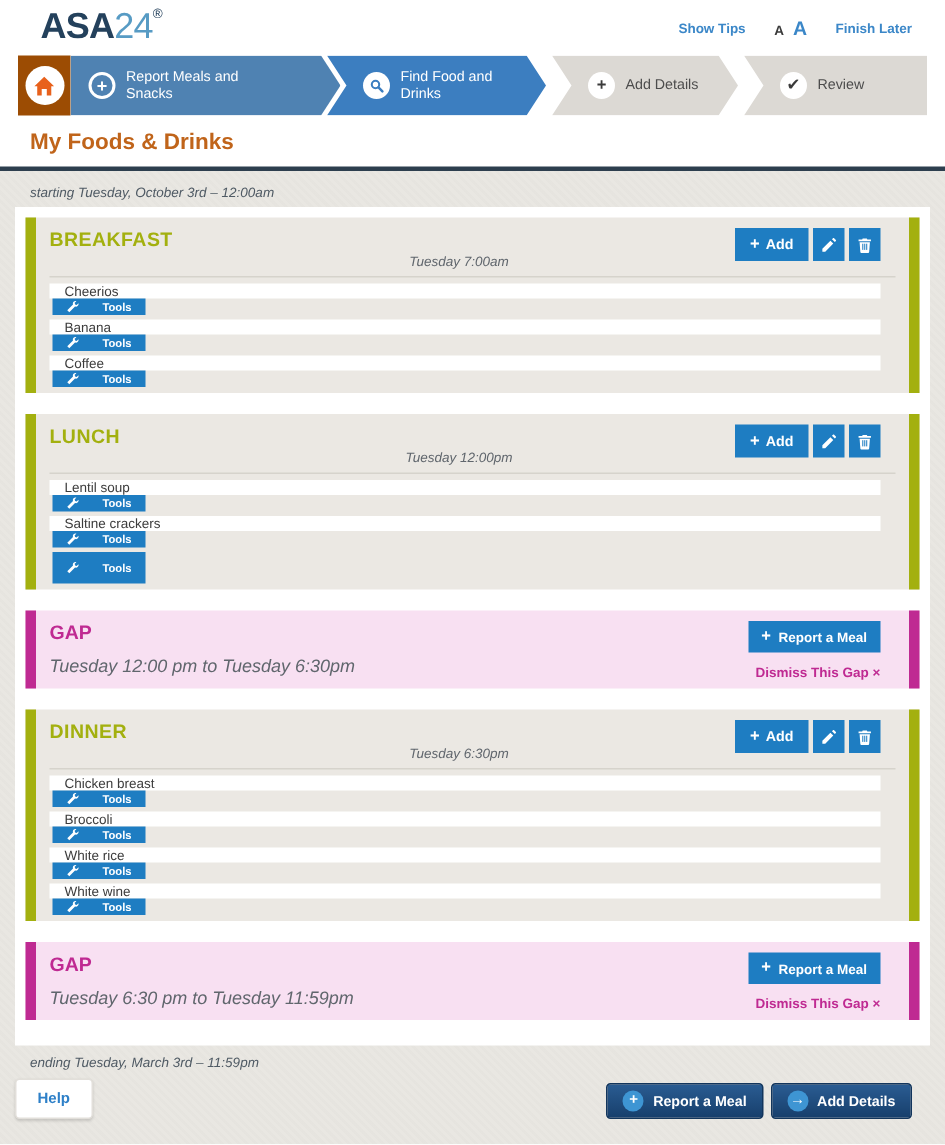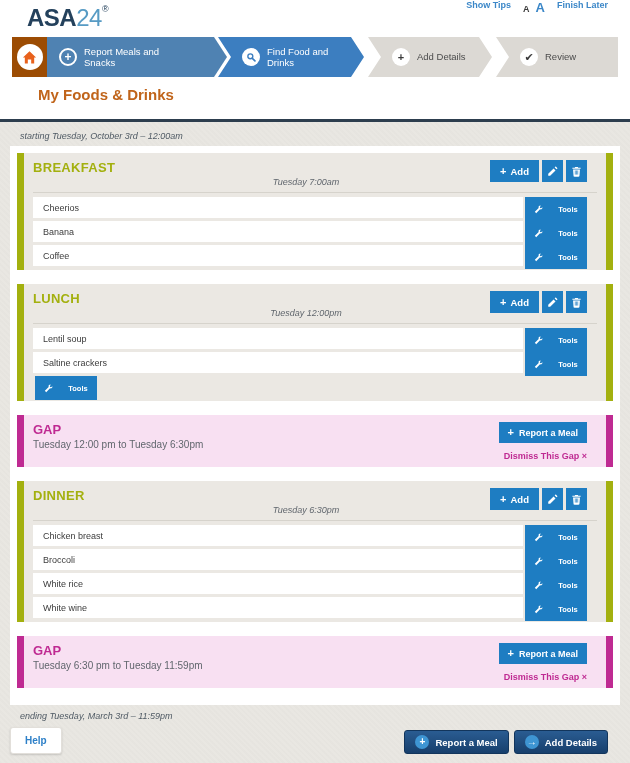--- a/index.html
+++ b/index.html
@@ -12,21 +12,21 @@
   *{margin:0;padding:0;box-sizing:border-box;font-family:"Liberation Sans","DejaVu Sans",sans-serif;}
   body{width:630px;height:763px;overflow:hidden;background:#fff;}
   .page{width:630px;height:763px;display:flex;flex-direction:column;overflow:hidden;background:#fff;}
 
   
   .top-header{height:37px;background:#fff;position:relative;flex:none;}
   .logo{position:absolute;left:27px;top:4px;font-size:24px;letter-spacing:-.5px;}
   .logo .p1{color:var(--logo-navy);font-weight:600;}
   .logo .p2{color:var(--logo-blue);font-weight:400;}
   .logo .mark{color:var(--logo-navy);font-size:9px;vertical-align:text-top;}
-  .header-links{position:absolute;right:22px;top:0;height:37px;display:flex;gap:12px;}
+  .header-links{position:absolute;right:22px;top:0;height:37px;display:flex;align-items:center;gap:19px;}
   .hlink{color:var(--link-blue);font-size:9px;font-weight:bold;cursor:pointer;text-decoration:none;}
   .font-sizer{display:flex;align-items:baseline;gap:6px;}
   .a-small{font-size:9px;font-weight:bold;color:#3a3a3a;cursor:pointer;}
   .a-large{font-size:13px;font-weight:bold;color:var(--link-blue);cursor:pointer;}
 
   
   .wizard-wrap{height:41px;background:#fff;flex:none;}
   .wizard{position:relative;margin-left:12px;width:606px;height:40px;background:#fff;}
   .home-box{position:absolute;left:0;top:0;width:35px;height:40px;background:var(--home-box-orange);
     display:flex;align-items:center;justify-content:center;cursor:pointer;}
@@ -41,21 +41,21 @@
   .step-3{left:484px;width:122px;background:var(--step-gray);padding-left:24px;
     clip-path:polygon(0 0,100% 0,100% 100%,0 100%,13px 50%);}
   .step-ic{width:18px;height:18px;border-radius:50%;flex:none;display:flex;align-items:center;justify-content:center;}
   .ic-ring{border:2px solid #fff;color:#fff;font-size:12px;font-weight:bold;line-height:1;}
   .ic-disc{background:#fff;color:#3a3a3a;font-size:11px;font-weight:bold;line-height:1;}
   .step-label{font-size:9.5px;line-height:1.2;max-width:84px;}
   .step-0 .step-label,.step-1 .step-label{color:#fff;}
   .step-2 .step-label,.step-3 .step-label{color:#4c4c4c;}
 
   
-  .title-bar{height:41px;background:#fff;flex:none;padding-left:18px;}
+  .title-bar{height:33px;background:#fff;flex:none;}
   .page-title{font-size:15px;font-weight:600;color:var(--title-orange);padding:8px 0 0 20px;}
   .navy-line{height:3px;background:var(--navy-divider);flex:none;}
 
   
   .content{flex:1;background:var(--content-bg);
     background-image:repeating-linear-gradient(45deg,rgba(0,0,0,.01) 0 2px,transparent 2px 4px);}
   .timeline{font-size:9px;font-style:italic;color:#4f5a64;margin-left:20px;}
   .timeline-start{padding-top:9px;margin-bottom:5px;}
   .timeline-end{margin-top:6px;margin-bottom:6px;}
   .wrapper{margin:0 10px;background:#fff;padding:7px 7px 17px 7px;}
@@ -67,30 +67,30 @@
   .panel-head{position:relative;padding:7px 27px 5px 9px;}
   .panel-title{font-size:13px;font-weight:bold;color:var(--olive);letter-spacing:.3px;line-height:15px;}
   .panel-time{font-size:9px;font-style:italic;color:#60666d;margin-top:2px;line-height:10px;text-align:center;}
   .head-buttons{position:absolute;top:7px;right:19px;display:flex;gap:3px;}
   .btn-blue{background:var(--accent-blue);color:#fff;border:none;display:flex;align-items:center;justify-content:center;cursor:pointer;}
   .btn-add{width:49px;height:22px;gap:4px;font-size:9.5px;font-weight:bold;}
   .btn-plus{font-size:11px;font-weight:bold;line-height:1;}
   .btn-icon{width:21px;height:22px;}
   .panel-divider{border-top:1px solid #d6d3cc;margin:0 9px;}
   .rows{padding:4px 19px 4px 9px;}
-  .food-row{display:flex;height:21px;margin-top:3px;}
+  .food-row{display:flex;height:21px;margin-top:3px;flex-direction:column;}
   .food-row:first-child{margin-top:0;}
   .food-name{flex:1;background:#fff;display:flex;align-items:center;padding-left:10px;font-size:9px;color:#3c3c3c;cursor:pointer;}
   .tools-btn{width:62px;margin-left:2px;height:24px;gap:15px;font-size:7.5px;font-weight:bold;align-items:center;}
 
   
   .gap-panel{border-left:7px solid var(--magenta);border-right:7px solid var(--magenta);background:var(--gap-bg);
     position:relative;height:52px;padding:7px 19px 6px 9px;}
   .gap-title{font-size:13px;font-weight:bold;color:var(--magenta);line-height:15px;}
-  .gap-range{font-size:10px;color:#60666d;margin-top:2px;}
+  .gap-range{font-size:12px;font-style:italic;color:#60666d;margin-top:8px;}
   .gap-report{position:absolute;top:7px;right:19px;height:21px;padding:0 9px;gap:5px;font-size:9px;font-weight:bold;}
   .gap-dismiss{position:absolute;bottom:6px;right:19px;font-size:9px;font-weight:bold;color:var(--magenta);cursor:pointer;padding-left:30px;}
 
   
   .bottom-row{display:flex;justify-content:space-between;align-items:flex-end;margin:0 22px 0 10px;}
   .help-btn{background:#fff;color:#2e80c8;font-size:10px;font-weight:bold;padding:7px 14px;border:1px solid #e2dfda;
     border-radius:3px;box-shadow:0 1px 2px rgba(0,0,0,.15);cursor:pointer;}
   .navy-group{display:flex;gap:5px;}
   .navy-btn{height:24px;background:linear-gradient(#2a5c92,#173f6c);border:1px solid #12355c;border-radius:3px;
     color:#fff;font-weight:bold;font-size:9.5px;display:flex;align-items:center;gap:6px;padding:0 10px;cursor:pointer;}

